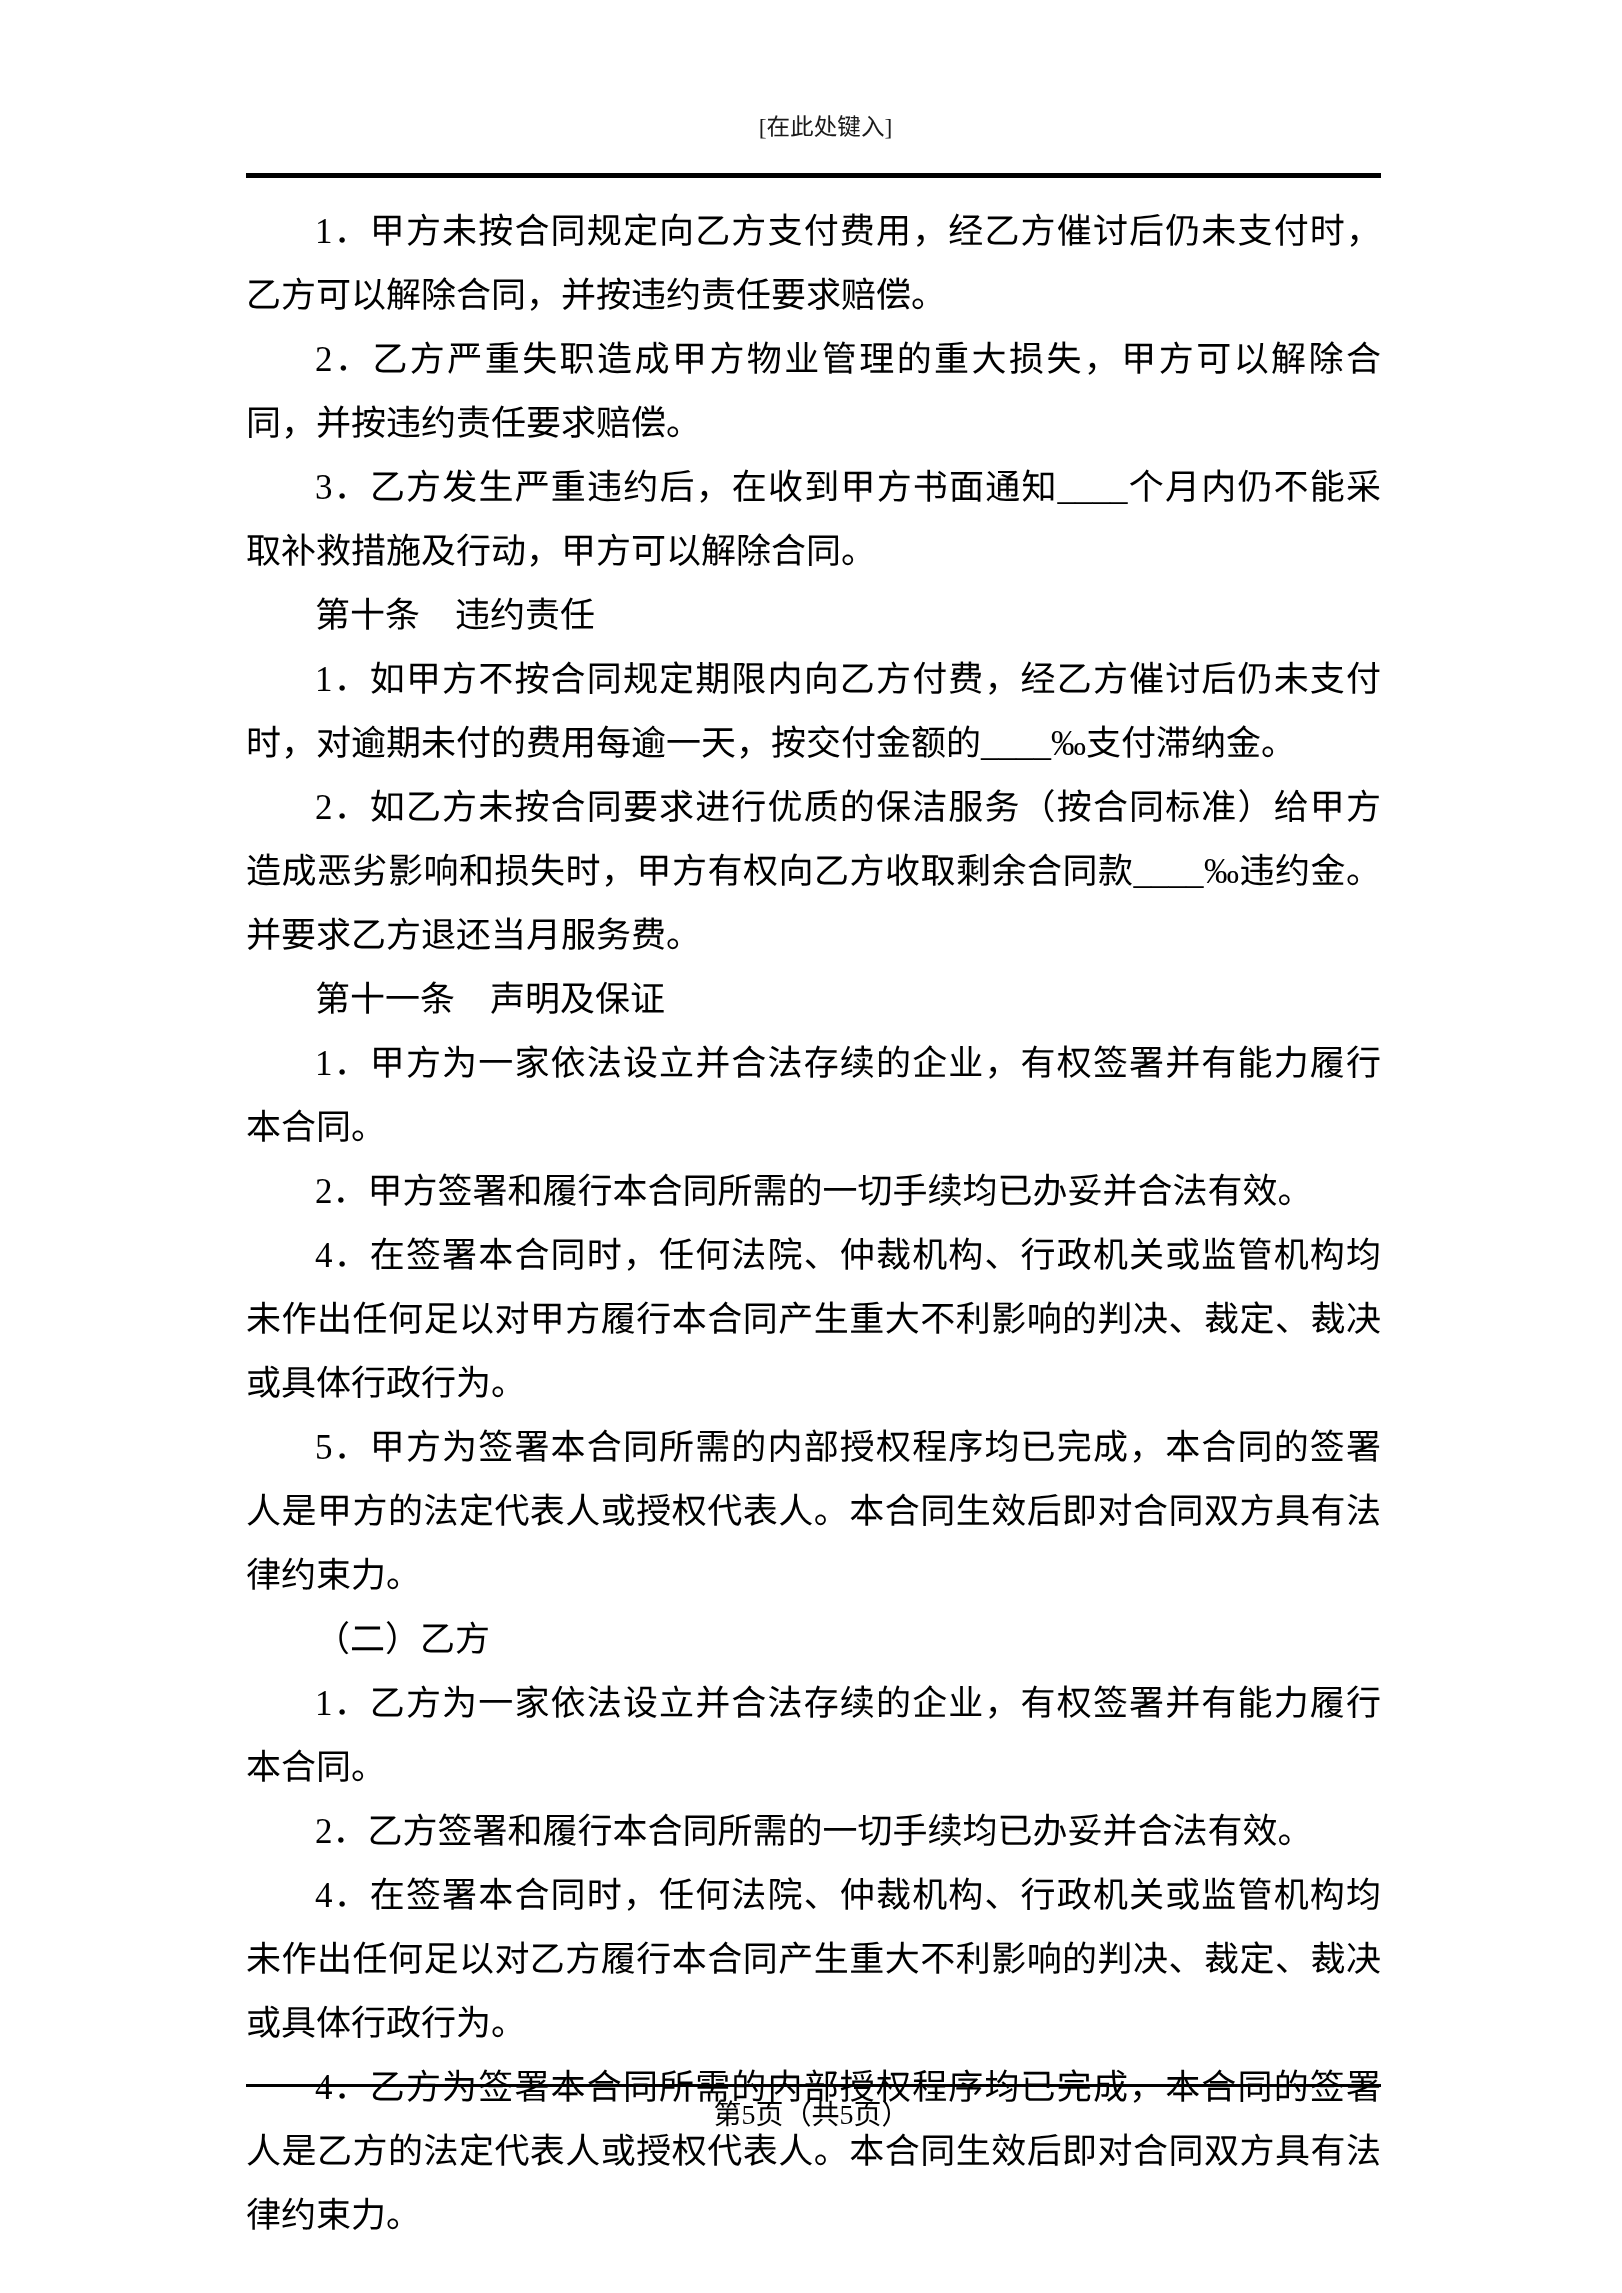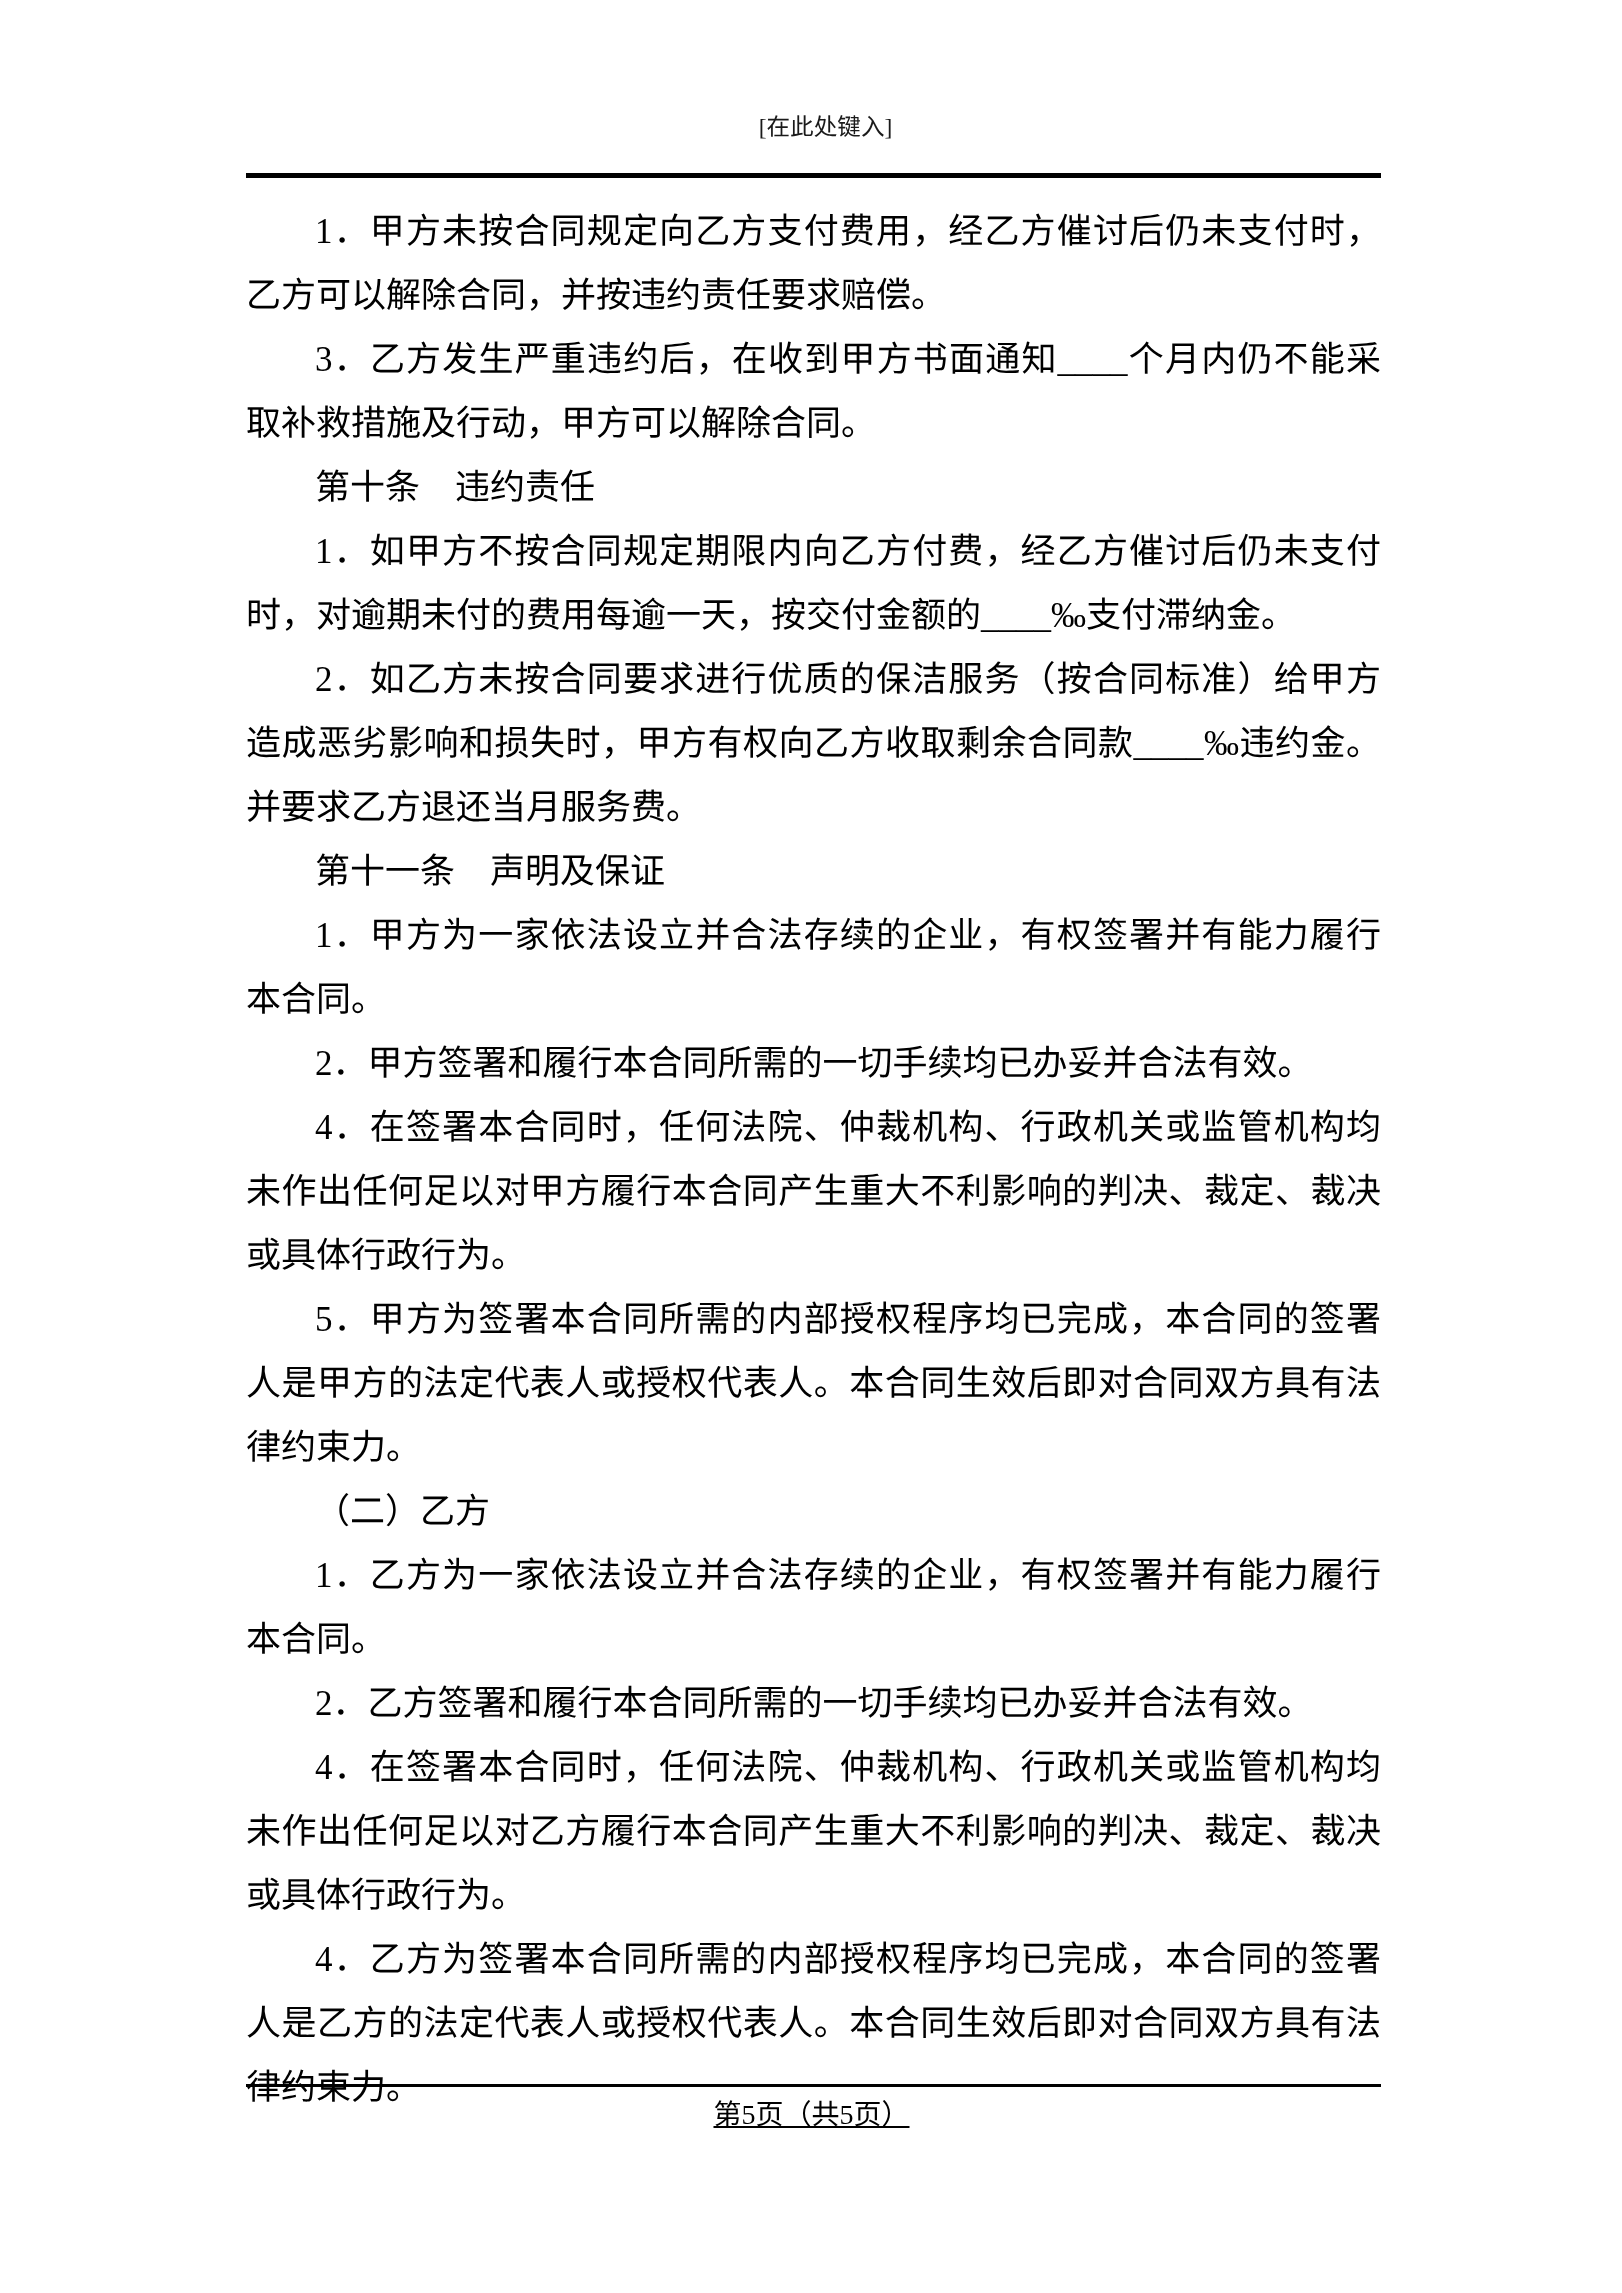--- a/index.html
+++ b/index.html
@@ -65,34 +65,34 @@
     background: #000000;
   }
   .footer-text {
     position: absolute;
     top: 2097px;
     left: 0;
     width: 100%;
     text-align: center;
     font-size: 28px;
     line-height: 36px;
-    text-decoration: underline;
   }
 </style>
 </head>
 <body>
 
 <div class="page">
 
   <div class="header-text">[在此处键入]</div>
 
   <div class="header-rule"></div>
 
   <div class="doc-body">
     <p>1．甲方未按合同规定向乙方支付费用，经乙方催讨后仍未支付时，乙方可以解除合同，并按违约责任要求赔偿。</p>
+    <p>2．乙方严重失职造成甲方物业管理的重大损失，甲方可以解除合同，并按违约责任要求赔偿。</p>
     <p>3．乙方发生严重违约后，在收到甲方书面通知____个月内仍不能采取补救措施及行动，甲方可以解除合同。</p>
     <p class="heading">第十条　违约责任</p>
     <p>1．如甲方不按合同规定期限内向乙方付费，经乙方催讨后仍未支付时，对逾期未付的费用每逾一天，按交付金额的____‰支付滞纳金。</p>
     <p>2．如乙方未按合同要求进行优质的保洁服务（按合同标准）给甲方造成恶劣影响和损失时，甲方有权向乙方收取剩余合同款____‰违约金。并要求乙方退还当月服务费。</p>
     <p class="heading">第十一条　声明及保证</p>
     <p>1．甲方为一家依法设立并合法存续的企业，有权签署并有能力履行本合同。</p>
     <p>2．甲方签署和履行本合同所需的一切手续均已办妥并合法有效。</p>
     <p>4．在签署本合同时，任何法院、仲裁机构、行政机关或监管机构均未作出任何足以对甲方履行本合同产生重大不利影响的判决、裁定、裁决或具体行政行为。</p>
     <p>5．甲方为签署本合同所需的内部授权程序均已完成，本合同的签署人是甲方的法定代表人或授权代表人。本合同生效后即对合同双方具有法律约束力。</p>
     <p>（二）乙方</p>

